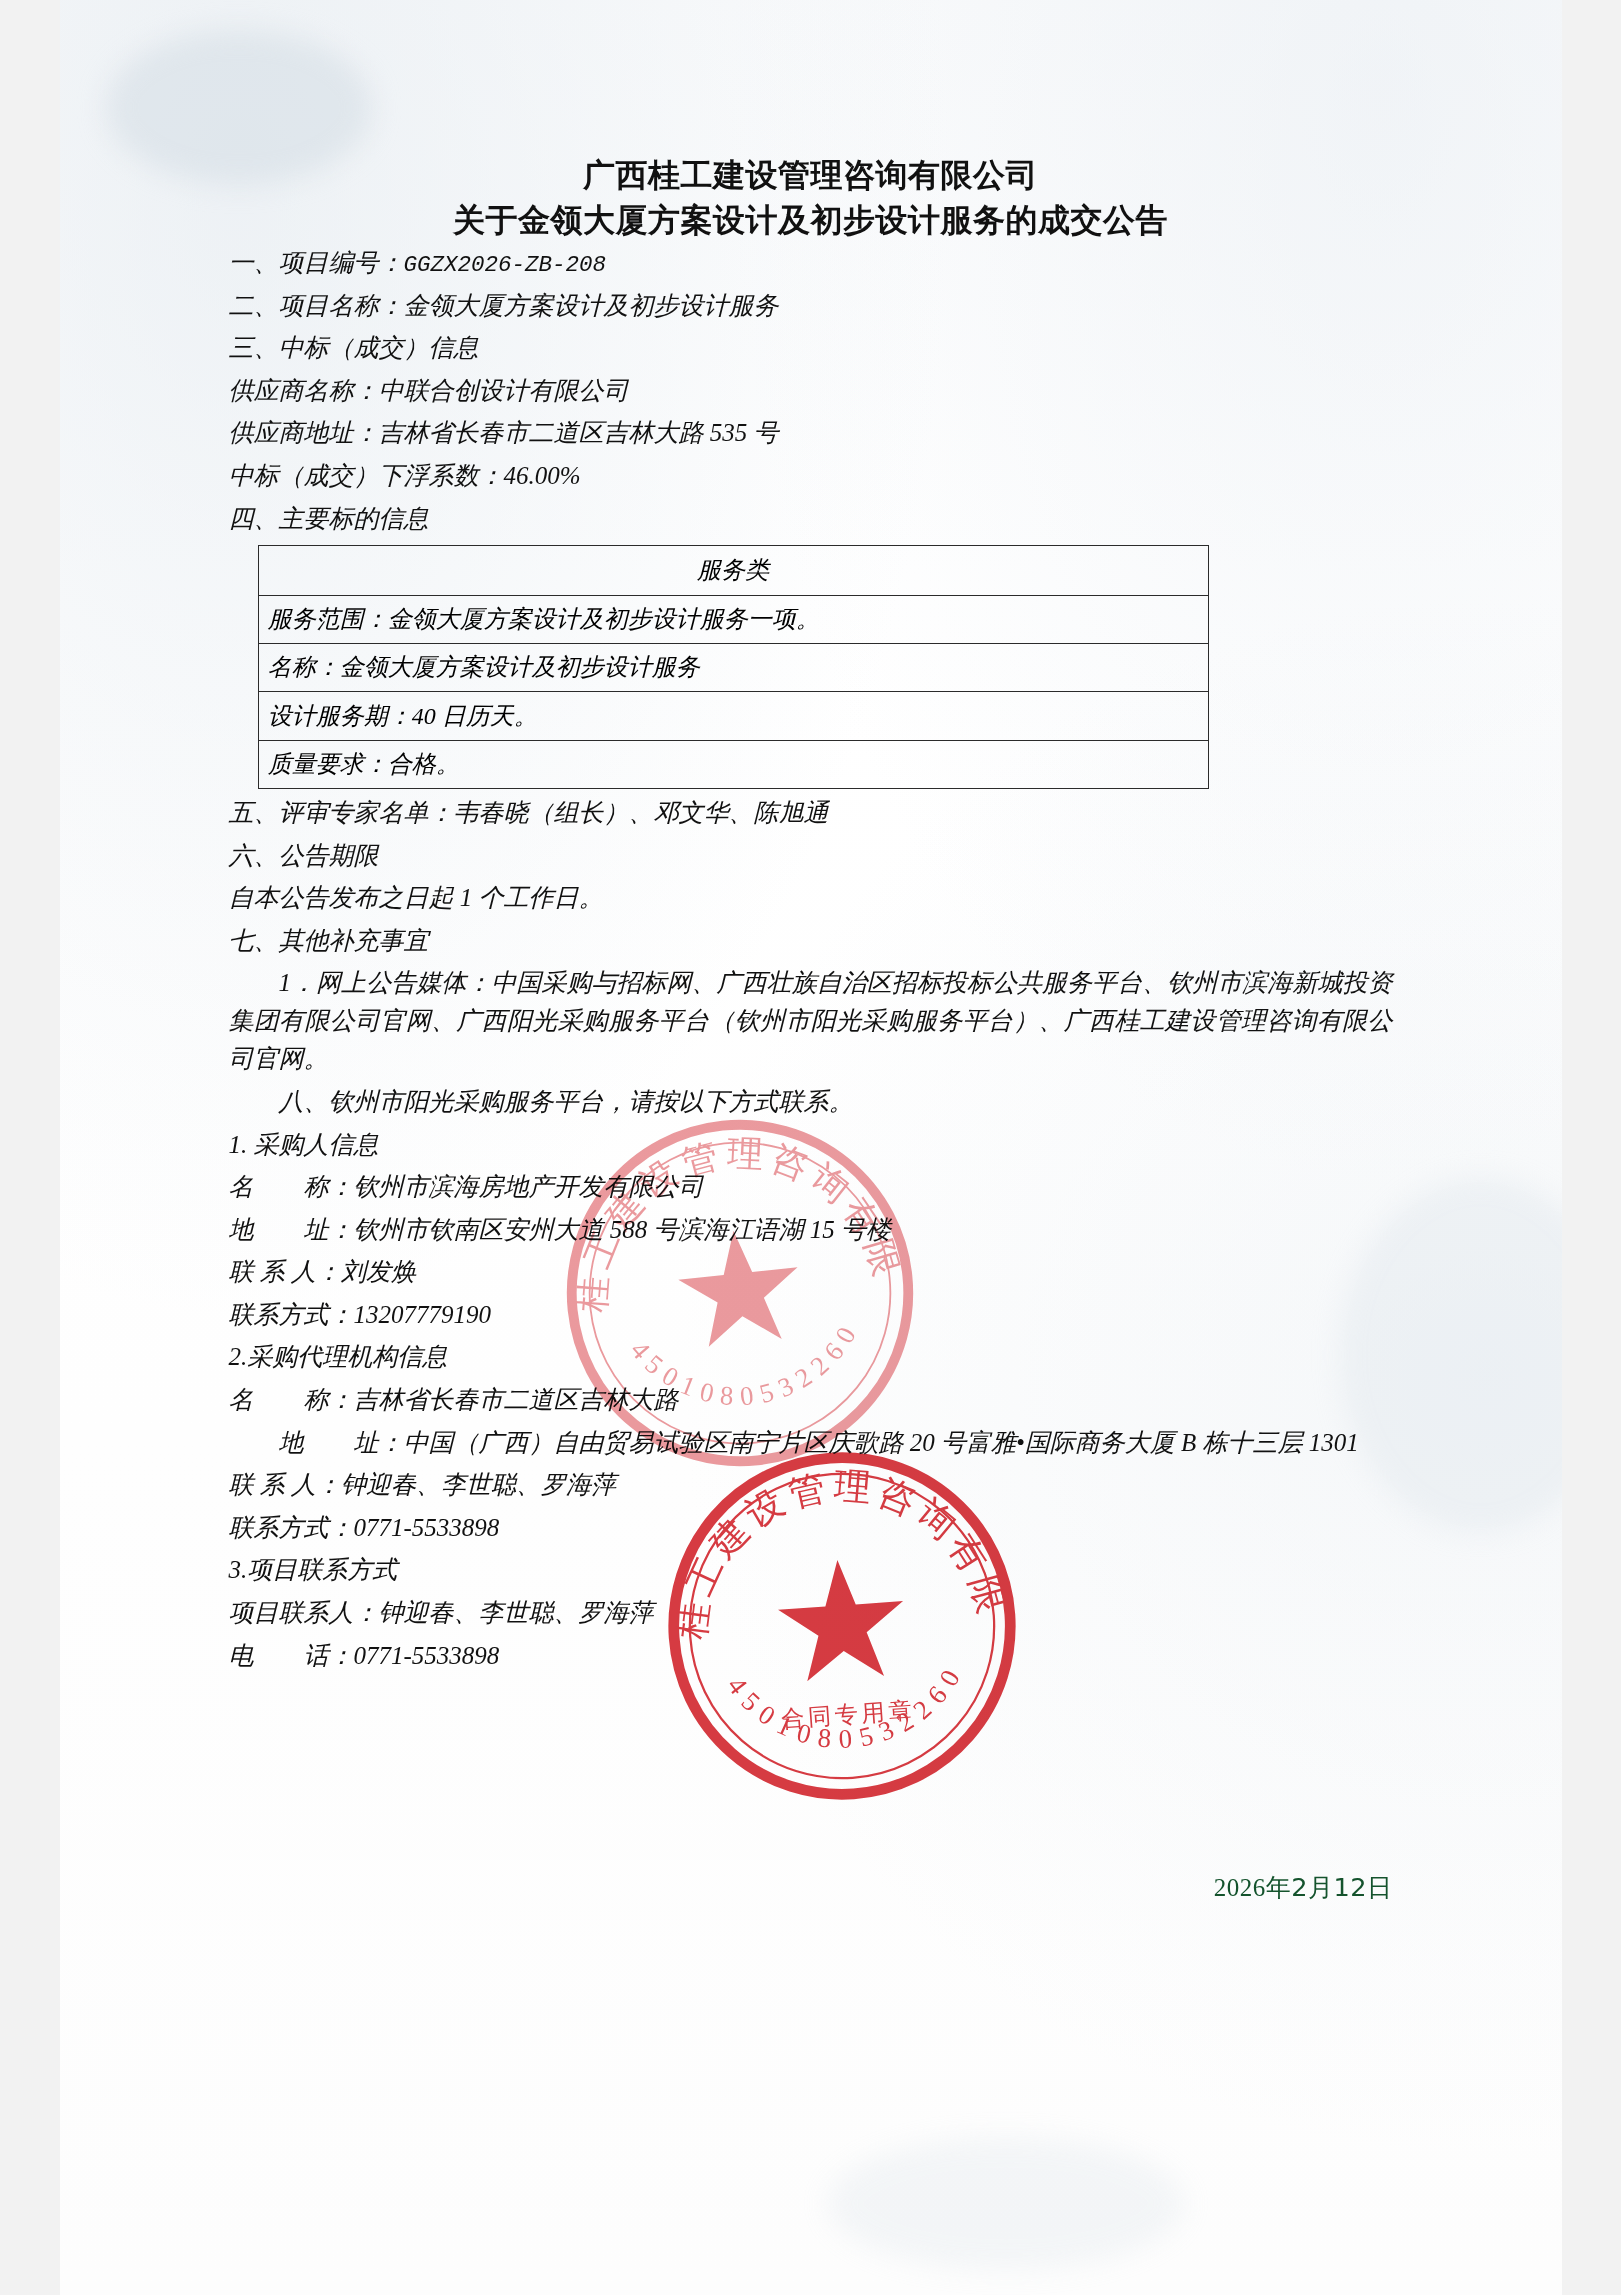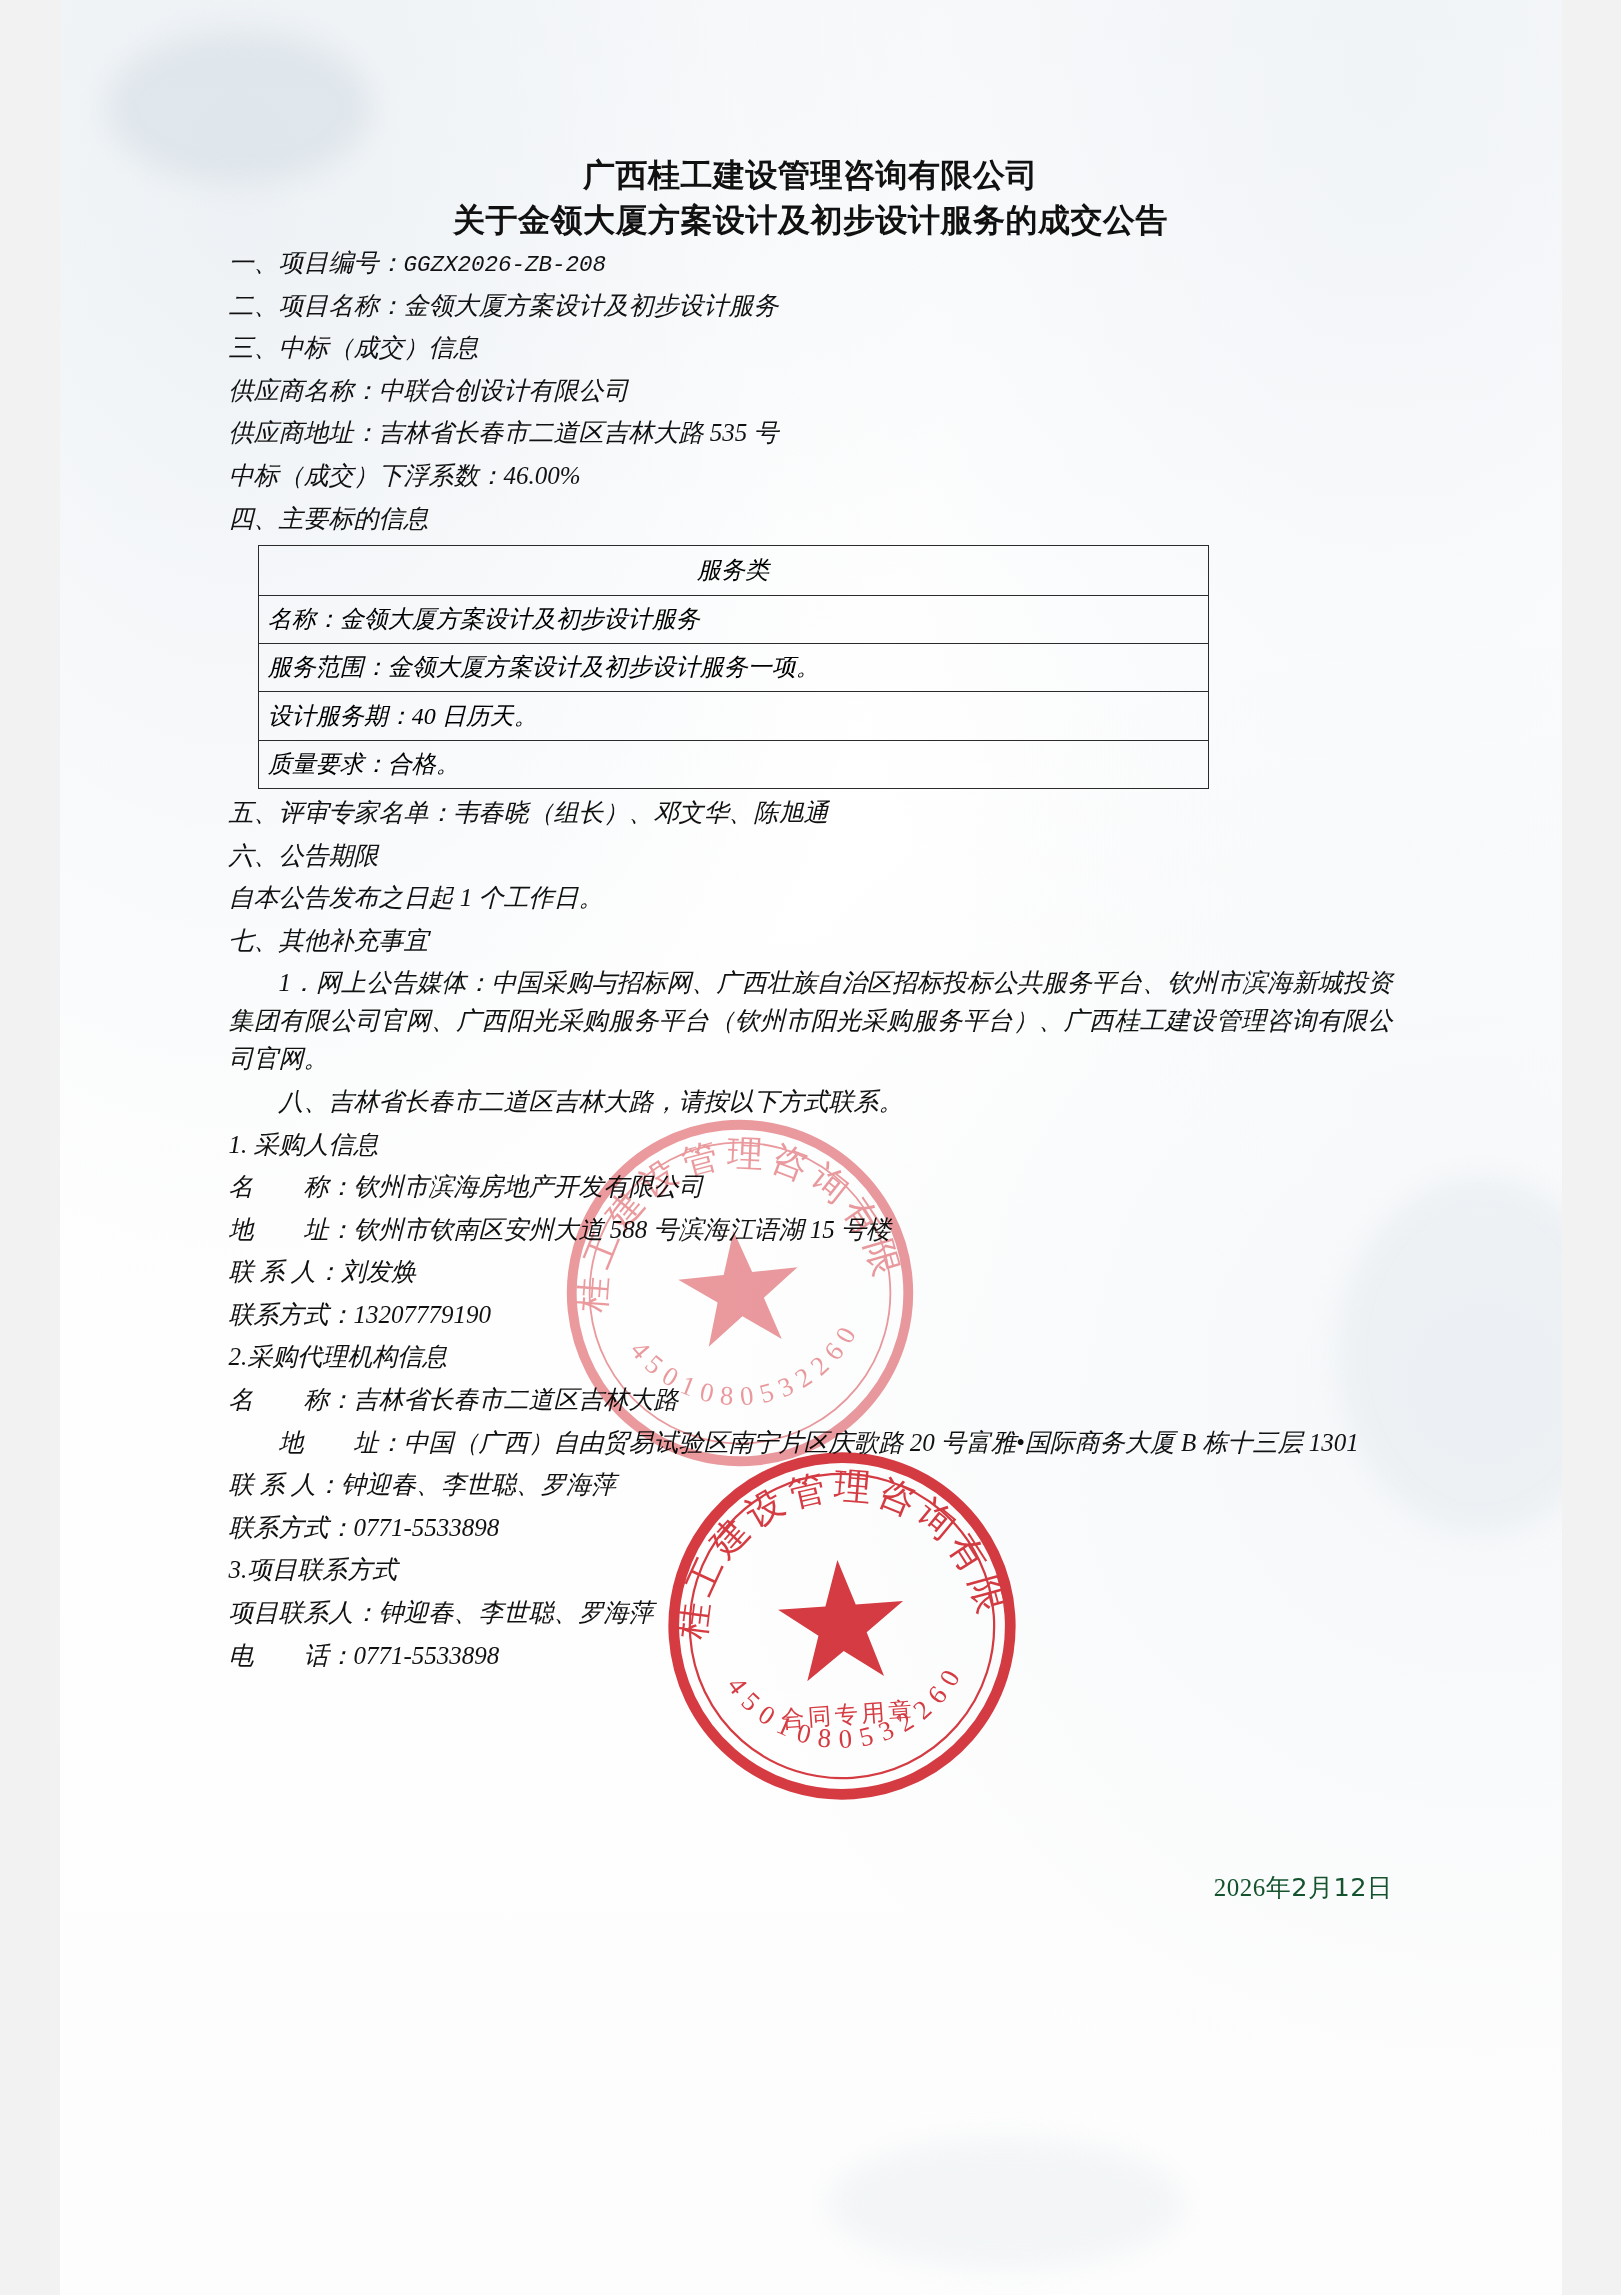--- a/index.html
+++ b/index.html
@@ -169,45 +169,45 @@
       <p class="ln">中标（成交）下浮系数：46.00%</p>
 
       <p class="ln">四、主要标的信息</p>
 
       <table class="subject-table">
         <tbody>
           <tr>
             <td class="head">服务类</td>
           </tr>
           <tr>
+            <td>服务范围：金领大厦方案设计及初步设计服务一项。</td>
+          </tr>
+          <tr>
             <td>名称：金领大厦方案设计及初步设计服务</td>
-          </tr>
-          <tr>
-            <td>服务范围：金领大厦方案设计及初步设计服务一项。</td>
           </tr>
           <tr>
             <td>设计服务期：40 日历天。</td>
           </tr>
           <tr>
             <td>质量要求：合格。</td>
           </tr>
         </tbody>
       </table>
 
       <p class="ln">五、评审专家名单：韦春晓（组长）、邓文华、陈旭通</p>
 
       <p class="ln">六、公告期限</p>
 
       <p class="ln">自本公告发布之日起 1 个工作日。</p>
 
       <p class="ln">七、其他补充事宜</p>
 
       <p class="para">1．网上公告媒体：中国采购与招标网、广西壮族自治区招标投标公共服务平台、钦州市滨海新城投资集团有限公司官网、广西阳光采购服务平台（钦州市阳光采购服务平台）、广西桂工建设管理咨询有限公司官网。</p>
 
-      <p class="para">八、吉林省长春市二道区吉林大路，请按以下方式联系。</p>
+      <p class="para">八、钦州市阳光采购服务平台，请按以下方式联系。</p>
 
       <p class="ln">1. 采购人信息</p>
 
       <p class="ln">名　　称：钦州市滨海房地产开发有限公司</p>
 
       <p class="ln">地　　址：钦州市钦南区安州大道 588 号滨海江语湖 15 号楼</p>
 
       <p class="ln">联 系 人：刘发焕</p>
 
       <p class="ln">联系方式：13207779190</p>

